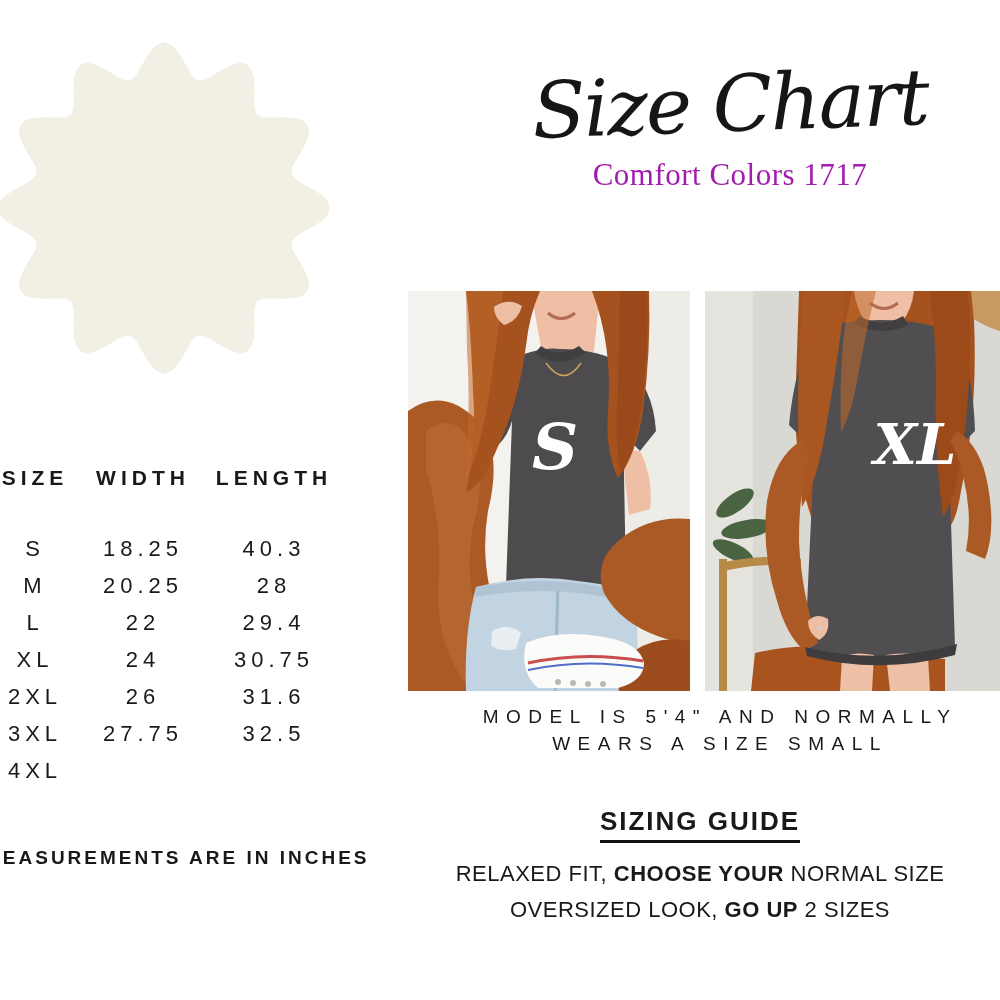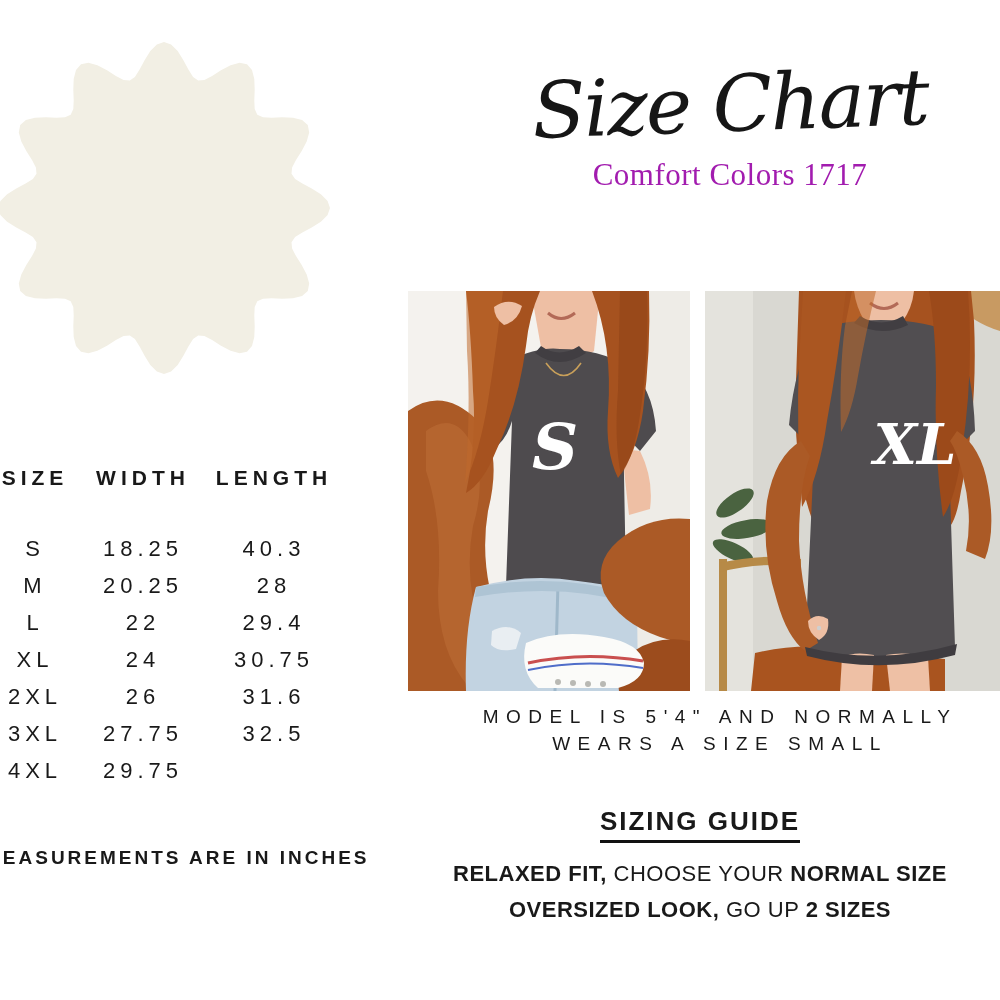--- a/index.html
+++ b/index.html
@@ -31,22 +31,22 @@
   .photo svg { display:block; width:100%; height:100%; }
 
   
   .model-caption { position:absolute; left:440px; top:703px; width:560px; text-align:center; font-size:19px; letter-spacing:7.5px; line-height:27px; font-weight:400; white-space:nowrap; }
 
   
   .sizing-guide { position:absolute; left:420px; top:806px; width:560px; text-align:center; }
   .sg-heading { display:inline-block; font-size:26px; font-weight:700; letter-spacing:2px; border-bottom:3px solid #111; padding-bottom:3px; }
   .sg-lines { margin-top:13px; }
   .sg-line { font-size:22px; letter-spacing:0.5px; line-height:36px; white-space:nowrap; }
-  .gb { font-weight:700; }
-  .gr { font-weight:400; }
+  .gb { font-weight:400; }
+  .gr { font-weight:700; }
 </style>
 </head>
 <body>
 
 <div class="canvas">
 
   <svg class="badge-svg" viewBox="0 0 345 390" aria-hidden="true">
     <path id="flower-path" d="M330.0 208.0L327.6 215.1L320.9 221.7L311.7 227.4L302.4 232.4L295.1 237.1L291.5 242.2L292.1 248.4L296.0 256.1L301.7 265.0L306.7 274.6L309.2 283.6L307.8 291.0L302.1 296.0L293.0 298.3L282.2 298.7L271.6 298.3L263.0 298.7L257.3 301.3L254.7 307.0L254.3 315.6L254.7 326.2L254.3 337.0L252.0 346.1L247.0 351.8L239.6 353.2L230.6 350.7L221.0 345.7L212.1 340.0L204.4 336.1L198.2 335.5L193.1 339.1L188.4 346.4L183.4 355.7L177.7 364.9L171.1 371.6L164.0 374.0L156.9 371.6L150.3 364.9L144.6 355.7L139.6 346.4L134.9 339.1L129.8 335.5L123.6 336.1L115.9 340.0L107.0 345.7L97.4 350.7L88.4 353.2L81.0 351.8L76.0 346.1L73.7 337.0L73.3 326.2L73.7 315.6L73.3 307.0L70.7 301.3L65.0 298.7L56.4 298.3L45.8 298.7L35.0 298.3L25.9 296.0L20.2 291.0L18.8 283.6L21.3 274.6L26.3 265.0L32.0 256.1L35.9 248.4L36.5 242.2L32.9 237.1L25.6 232.4L16.3 227.4L7.1 221.7L0.4 215.1L-2.0 208.0L0.4 200.9L7.1 194.3L16.3 188.6L25.6 183.6L32.9 178.9L36.5 173.8L35.9 167.6L32.0 159.9L26.3 151.0L21.3 141.4L18.8 132.4L20.2 125.0L25.9 120.0L35.0 117.7L45.8 117.3L56.4 117.7L65.0 117.3L70.7 114.7L73.3 109.0L73.7 100.4L73.3 89.8L73.7 79.0L76.0 69.9L81.0 64.2L88.4 62.8L97.4 65.3L107.0 70.3L115.9 76.0L123.6 79.9L129.8 80.5L134.9 76.9L139.6 69.6L144.6 60.3L150.3 51.1L156.9 44.4L164.0 42.0L171.1 44.4L177.7 51.1L183.4 60.3L188.4 69.6L193.1 76.9L198.2 80.5L204.4 79.9L212.1 76.0L221.0 70.3L230.6 65.3L239.6 62.8L247.0 64.2L252.0 69.9L254.3 79.0L254.7 89.8L254.3 100.4L254.7 109.0L257.3 114.7L263.0 117.3L271.6 117.7L282.2 117.3L293.0 117.7L302.1 120.0L307.8 125.0L309.2 132.4L306.7 141.4L301.7 151.0L296.0 159.9L292.1 167.6L291.5 173.8L295.1 178.9L302.4 183.6L311.7 188.6L320.9 194.3L327.6 200.9L330.0 208.0Z" fill="#f2efe4"></path>
   </svg>
 
@@ -74,21 +74,20 @@
       <span>XL</span>
       <span>24</span>
       <span>30.75</span>
       <span>2XL</span>
       <span>26</span>
       <span>31.6</span>
       <span>3XL</span>
       <span>27.75</span>
       <span>32.5</span>
       <span>4XL</span>
-      <span>29.75</span>
     </div>
   </div>
 
   <div class="measure-note">MEASUREMENTS ARE IN INCHES</div>
 
   <div class="photo photo-left">
     <svg viewBox="0 0 282 400" aria-hidden="true">
       <rect width="282" height="400" fill="#f4f2ee"></rect>
       <rect x="198" width="84" height="400" fill="#eeece7"></rect>
       <g fill="#486240">

